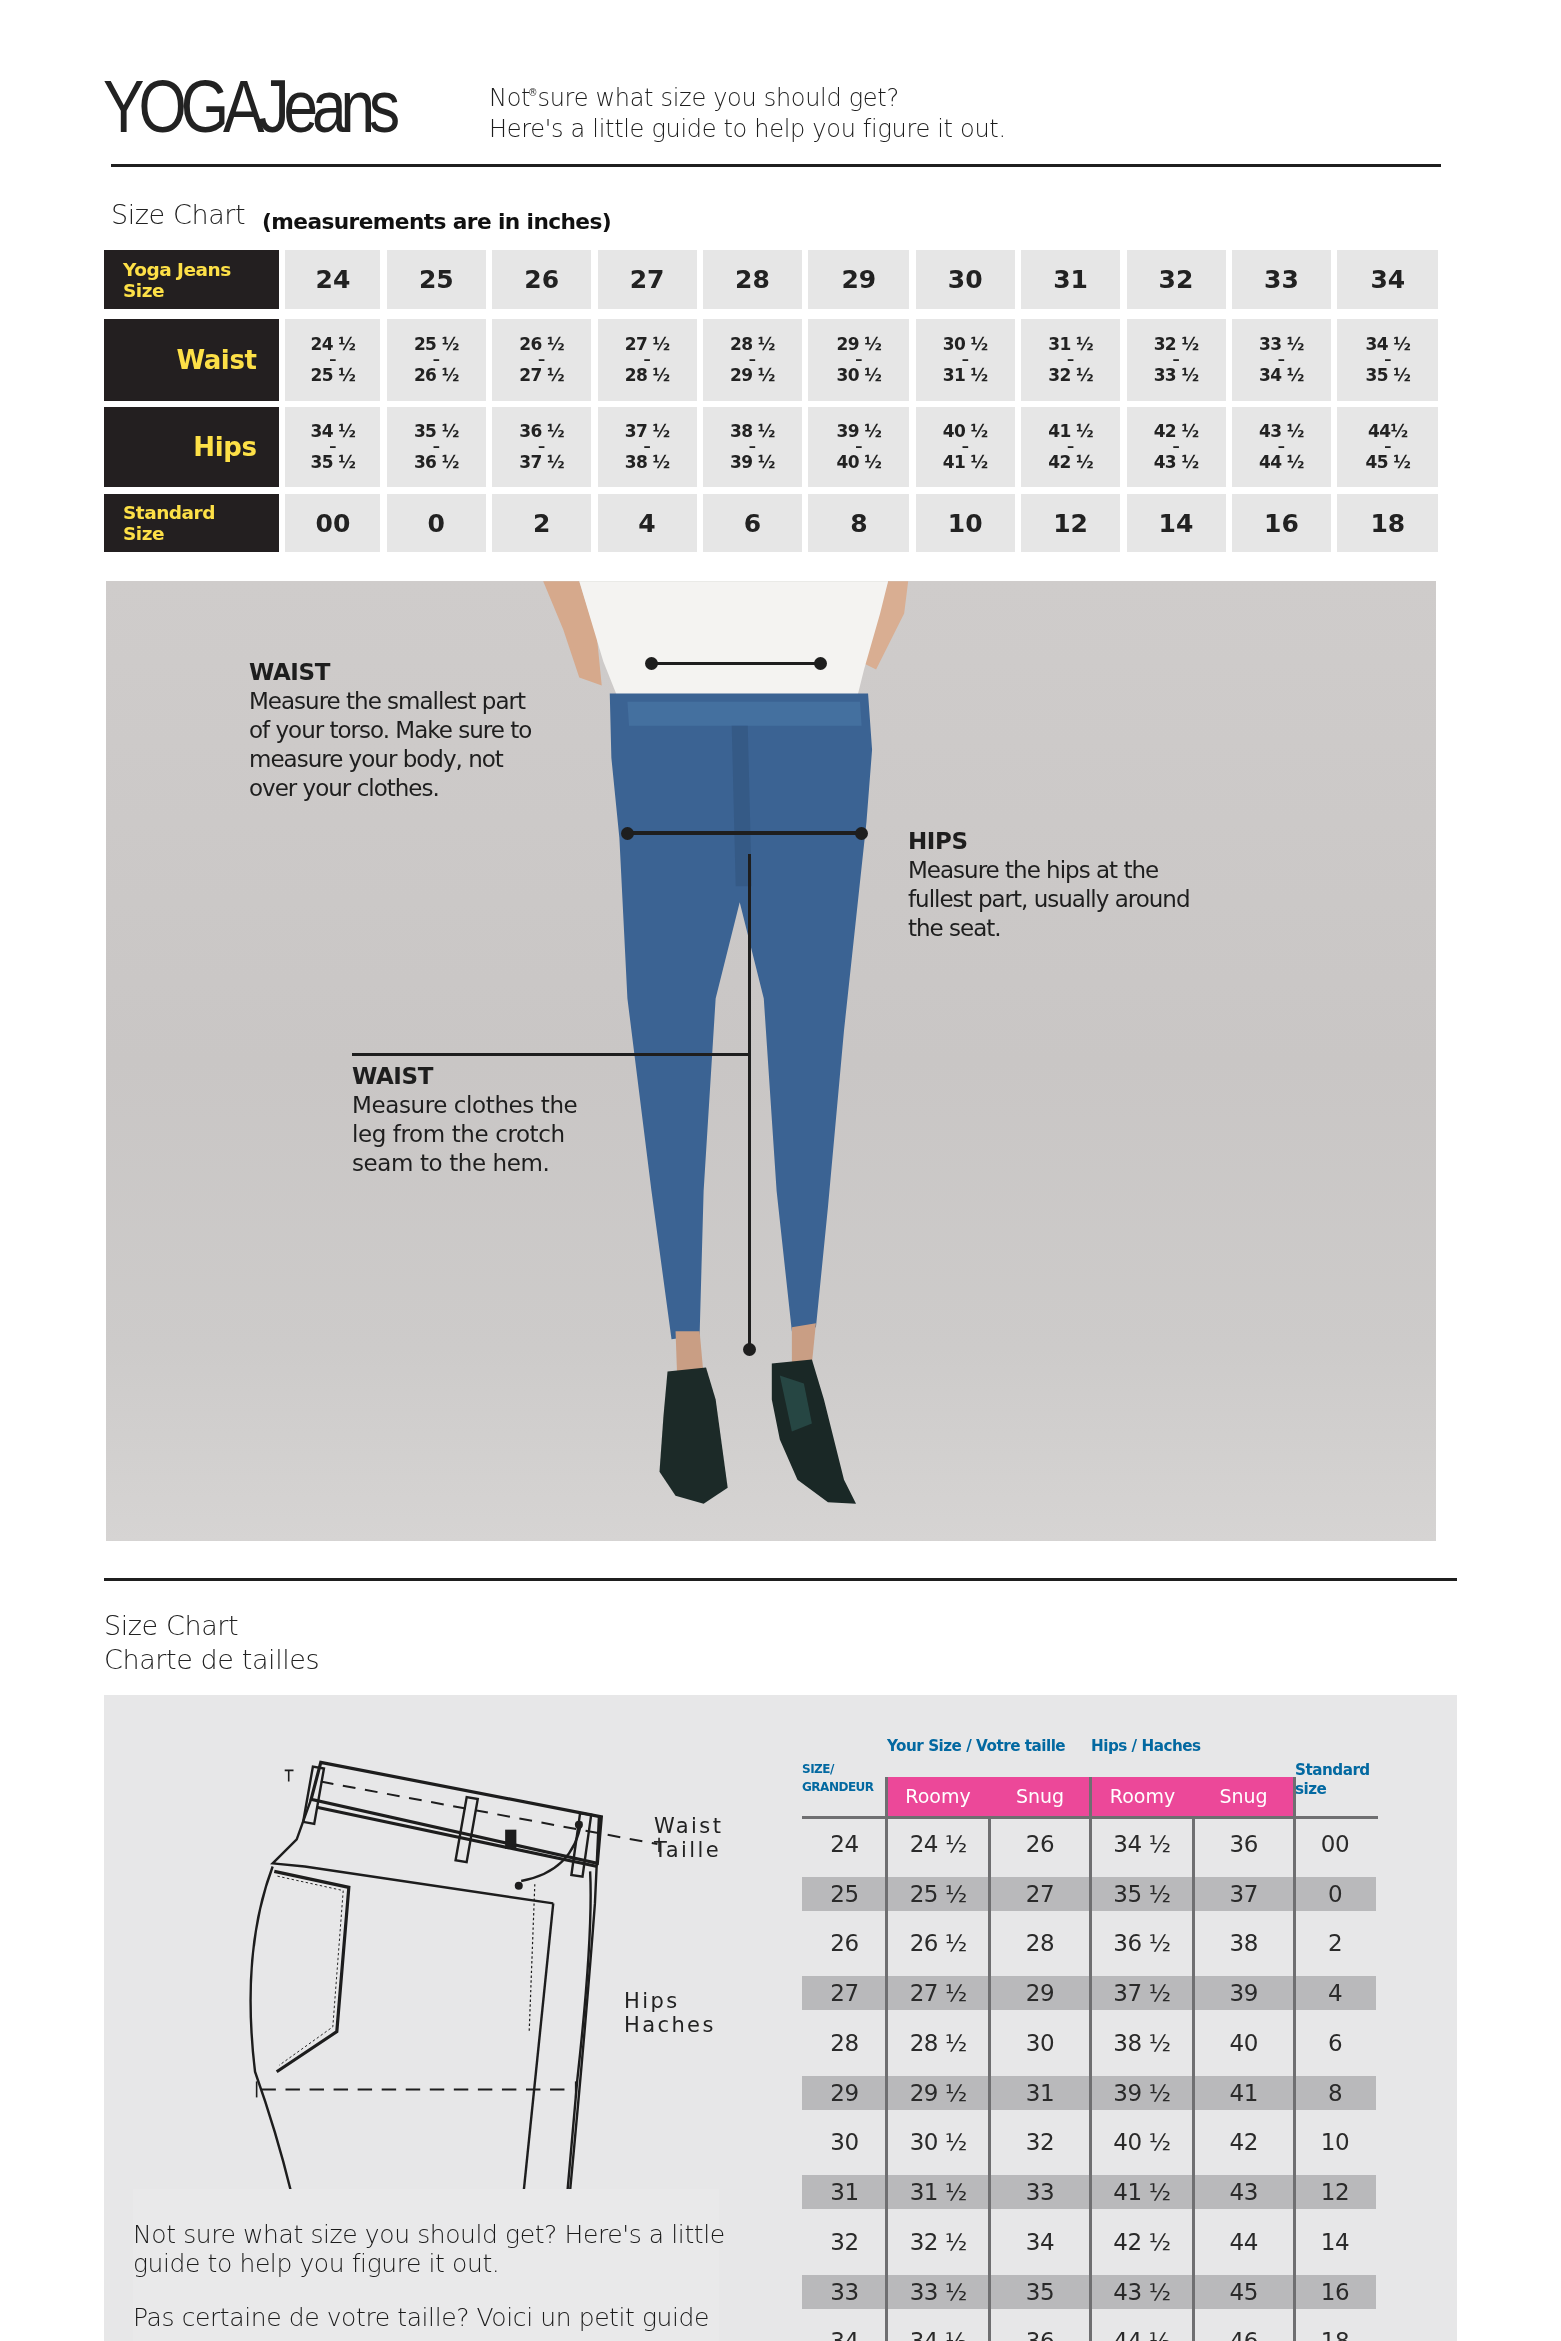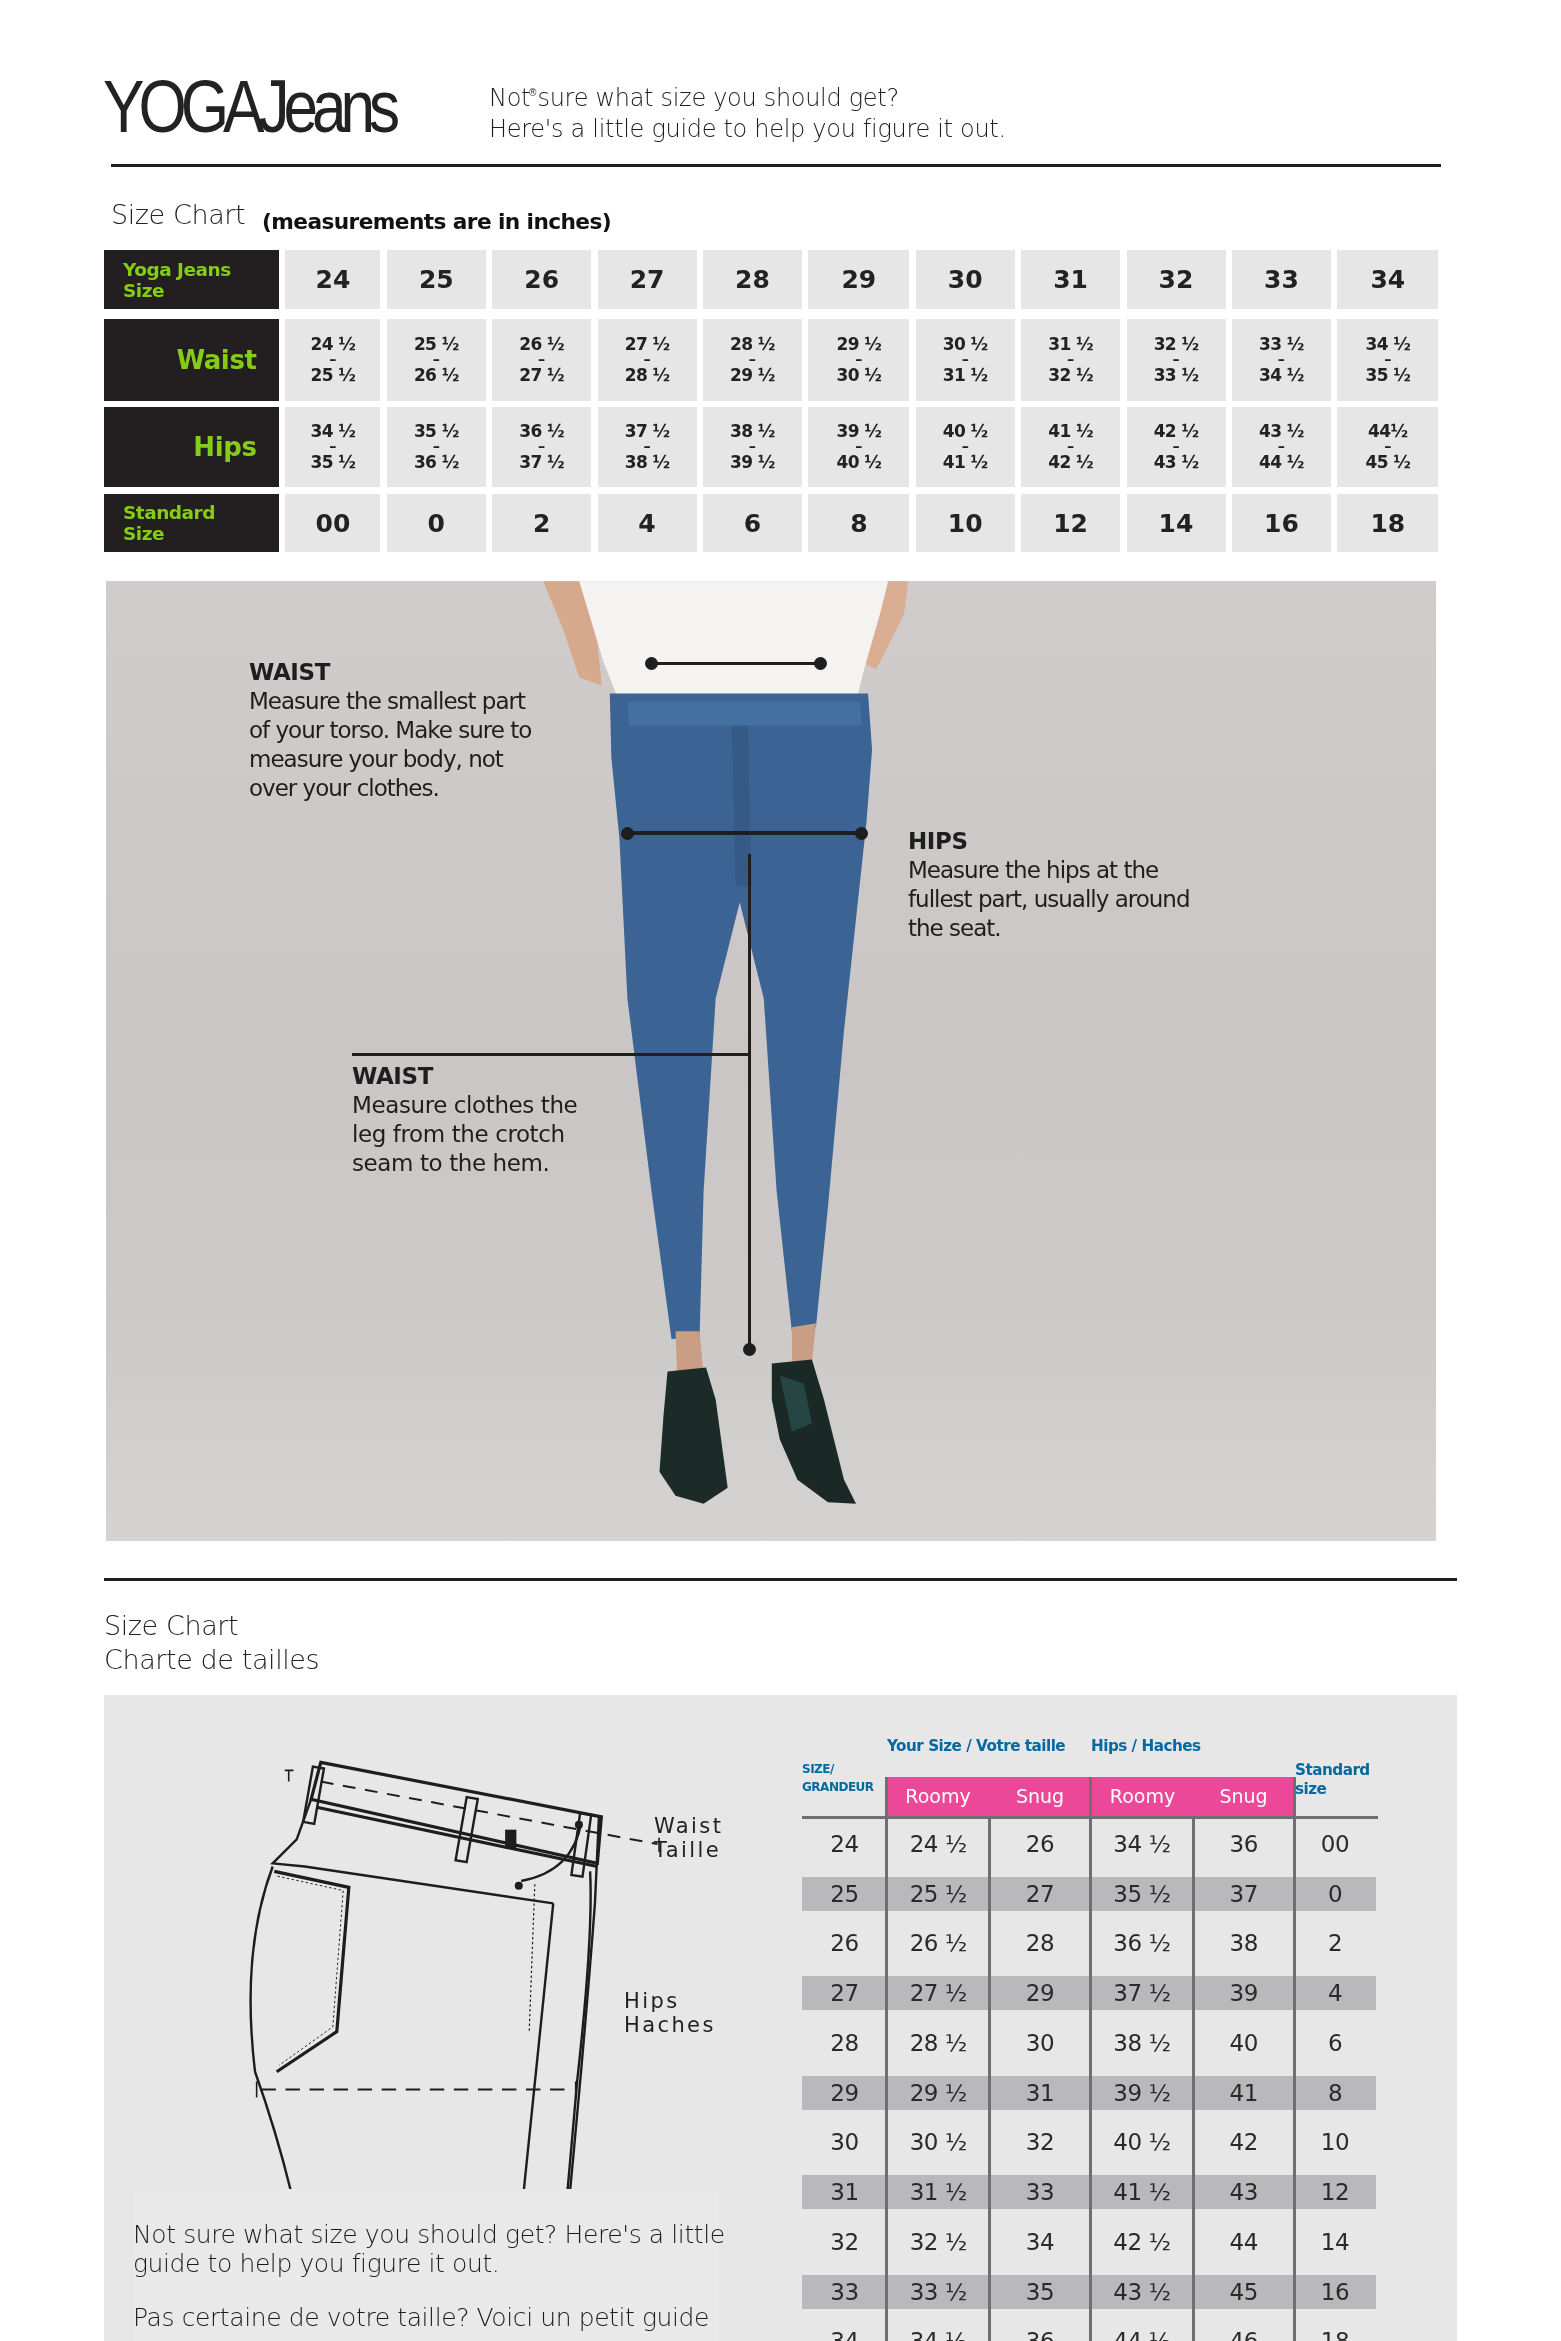--- a/index.html
+++ b/index.html
@@ -14,21 +14,21 @@
   .rule { position: absolute; background: #1f1f1f; }
   .rule-top { left: 111px; top: 164px; width: 1330px; height: 3.2px; }
   .rule-mid { left: 104px; top: 1578px; width: 1353px; height: 3.2px; }
 
   
   .sc-title { position: absolute; left: 111px; top: 199px; font-size: 27px; font-weight: 300; color: #222; letter-spacing: -0.4px; }
   .sc-note { position: absolute; left: 262px; top: 209px; font-size: 21.7px; font-weight: bold; color: #111; letter-spacing: -0.6px; }
 
   .grid { position: absolute; left: 104px; top: 250px; }
   .grid-row { position: absolute; left: 0; display: flex; }
-  .row-label { background: #231f20; color: #84cc16; font-weight: bold; display: flex; align-items: center; justify-content: flex-end; padding-right: 22.5px; width: 175px; }
+  .row-label { background: #231f20; color: #fde047; font-weight: bold; display: flex; align-items: center; justify-content: flex-end; padding-right: 22.5px; width: 175px; }
   .row-label.small { justify-content: flex-start; padding-left: 19px; font-size: 18.5px; letter-spacing: -0.5px; }
   .row-label.big { font-size: 26px; letter-spacing: -0.4px; }
   .cell { background: #e6e6e6; display: flex; flex-direction: column; align-items: center; justify-content: center; font-weight: bold; color: #222; }
   .cell.num { font-size: 25px; }
   .cell .rng { font-size: 17px; line-height: 19px; letter-spacing: -0.6px; }
   .cell .dash { font-size: 14.4px; line-height: 11.2px; }
 
   
   .photo { position: absolute; left: 106px; top: 581px; width: 1330px; height: 960px; background: linear-gradient(180deg, #cfcccb 0%, #c9c6c5 50%, #cdcbca 80%, #d6d4d3 100%); overflow: hidden; }
   .anno { position: absolute; color: #1e1e1e; }

